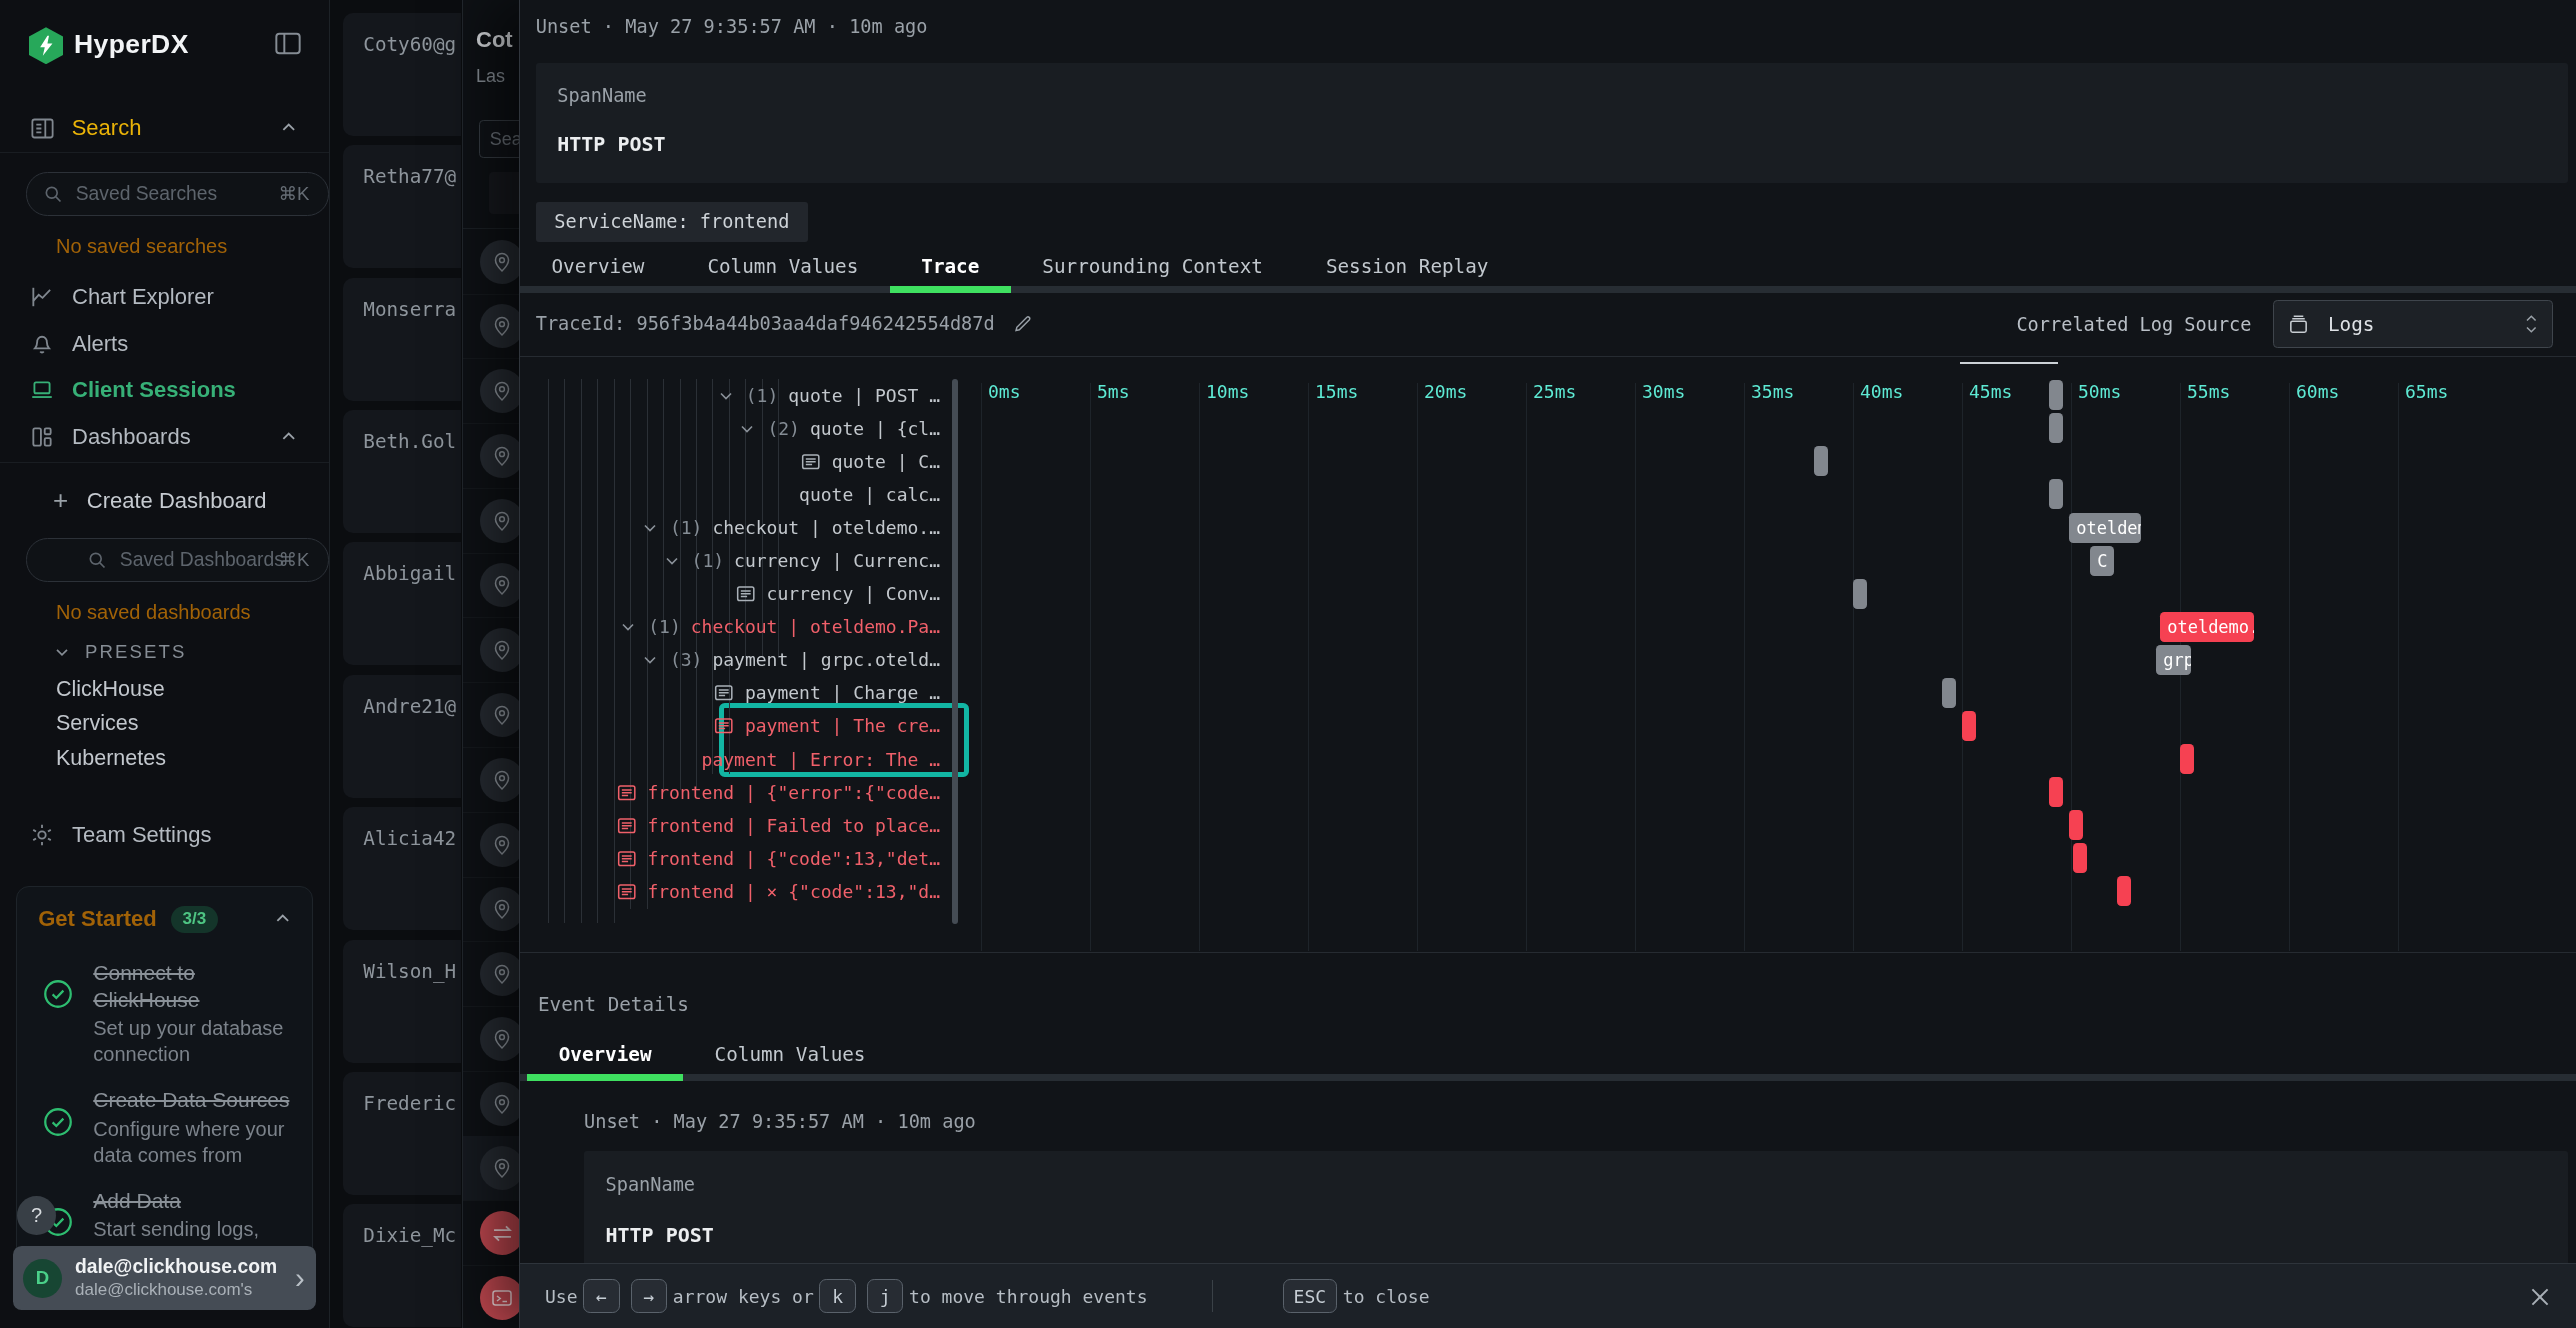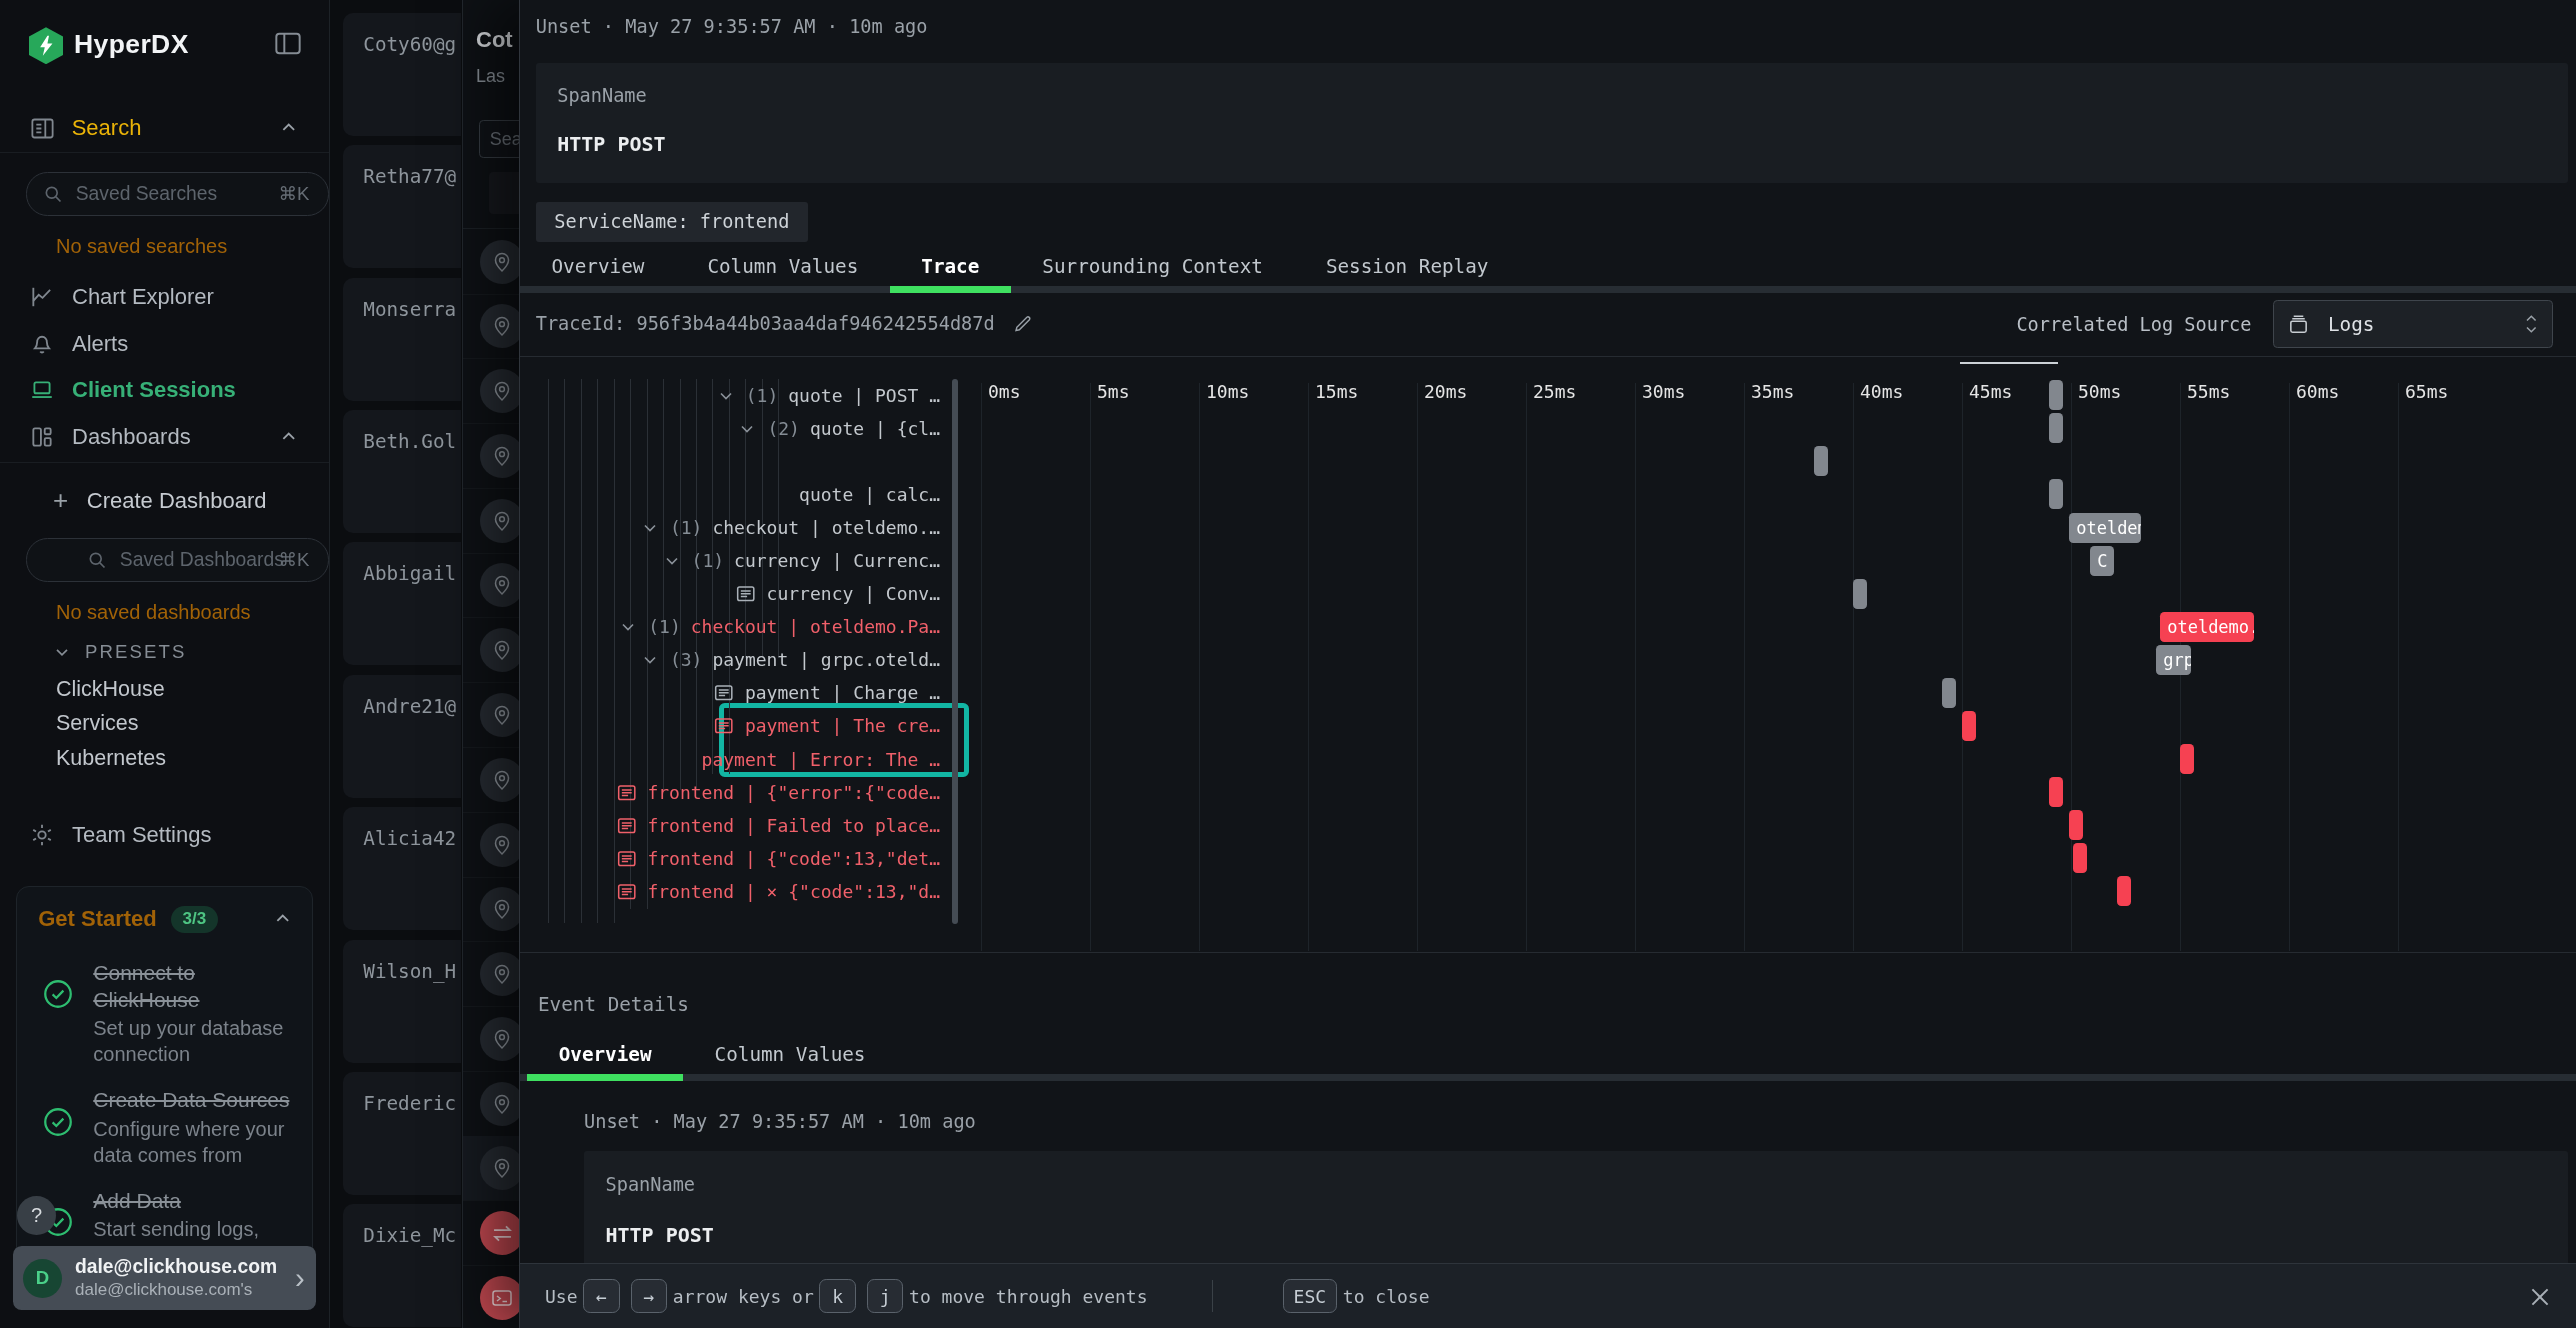--- a/index.html
+++ b/index.html
@@ -98,21 +98,21 @@
   .guide{position:absolute;width:1.4px;background:#2b3036;top:18px;}
   .tree-row{position:absolute;right:0;width:429px;height:33px;display:flex;align-items:center;justify-content:flex-end;gap:10px;padding-right:29px;box-sizing:border-box;cursor:pointer;}
   .t-label{font-size:18px;color:#c3c8cd;white-space:nowrap;}
   .tree-row.err .t-label{color:#f0606a;}
   .t-count{font-size:18px;color:#858d95;}
   .t-chev,.t-ic{display:flex;align-items:center;}
   .sel-box{position:absolute;left:199px;top:342px;width:250px;height:74px;border:5px solid #12b5a3;border-radius:5.7px;box-sizing:border-box;}
   .tree-scrollbar{position:absolute;left:432px;top:18px;width:5.7px;height:545px;background:#454c54;border-radius:2.9px;}
   .timeline{position:absolute;left:451px;top:0;width:1606px;height:100%;}
   .gridline{position:absolute;top:21.5px;bottom:0;width:1.4px;background:#1e242a;}
-  .tick-label{position:absolute;top:20px;font-size:18px;color:#e5e5e5;text-align:right;}
+  .tick-label{position:absolute;top:20px;font-size:18px;color:#5eead4;text-align:right;}
   .duration-line{position:absolute;top:0.7px;height:2.1px;background:#ccd1d6;}
   .wf-bar{position:absolute;height:30px;border-radius:4.3px;font-size:17px;line-height:30px;color:#fff;font-family:"DejaVu Sans Mono",monospace;padding:0 7.2px;box-sizing:border-box;overflow:hidden;white-space:nowrap;cursor:pointer;}
   .wf-bar.gray{background:#82878e;}
   .wf-bar.red{background:#f64152;}
 
   
   .ed-heading{position:absolute;left:18px;top:993px;font-size:19.3px;color:#9aa1a8;}
   .ed-tabs{position:absolute;left:7.2px;top:1036px;height:45px;display:flex;z-index:2;}
   .ed-track{position:absolute;left:0;top:1074px;width:100%;height:7.2px;background:#272d33;z-index:1;}
   .ed-meta{position:absolute;left:64px;top:1111px;font-size:18.6px;color:#9aa1a8;}
@@ -577,20 +577,29 @@
           <span class="t-label mono">quote | POST …</span>
         </div>
         <div class="tree-row" style="top: 51px;">
           <span class="t-chev">
             <svg width="20" height="20" viewBox="0 0 24 24" fill="none" stroke="#8a9199" stroke-width="2">
               <polyline points="6 9 12 15 18 9"></polyline>
             </svg>
           </span>
           <span class="t-count mono">(2)</span>
           <span class="t-label mono">quote | {cl…</span>
+        </div>
+        <div class="tree-row" style="top: 84px;">
+          <span class="t-ic">
+            <svg width="21.5" height="21.5" viewBox="0 0 24 24" fill="none" stroke="#aab1b8" stroke-width="1.7">
+              <rect x="3" y="4.5" width="18" height="15" rx="2"></rect>
+              <path d="M6.5 9h11M6.5 12h11M6.5 15h7"></path>
+            </svg>
+          </span>
+          <span class="t-label mono">quote | C…</span>
         </div>
         <div class="tree-row" style="top: 117px;">
           <span class="t-label mono">quote | calc…</span>
         </div>
         <div class="tree-row" style="top: 150px;">
           <span class="t-chev">
             <svg width="20" height="20" viewBox="0 0 24 24" fill="none" stroke="#8a9199" stroke-width="2">
               <polyline points="6 9 12 15 18 9"></polyline>
             </svg>
           </span>

